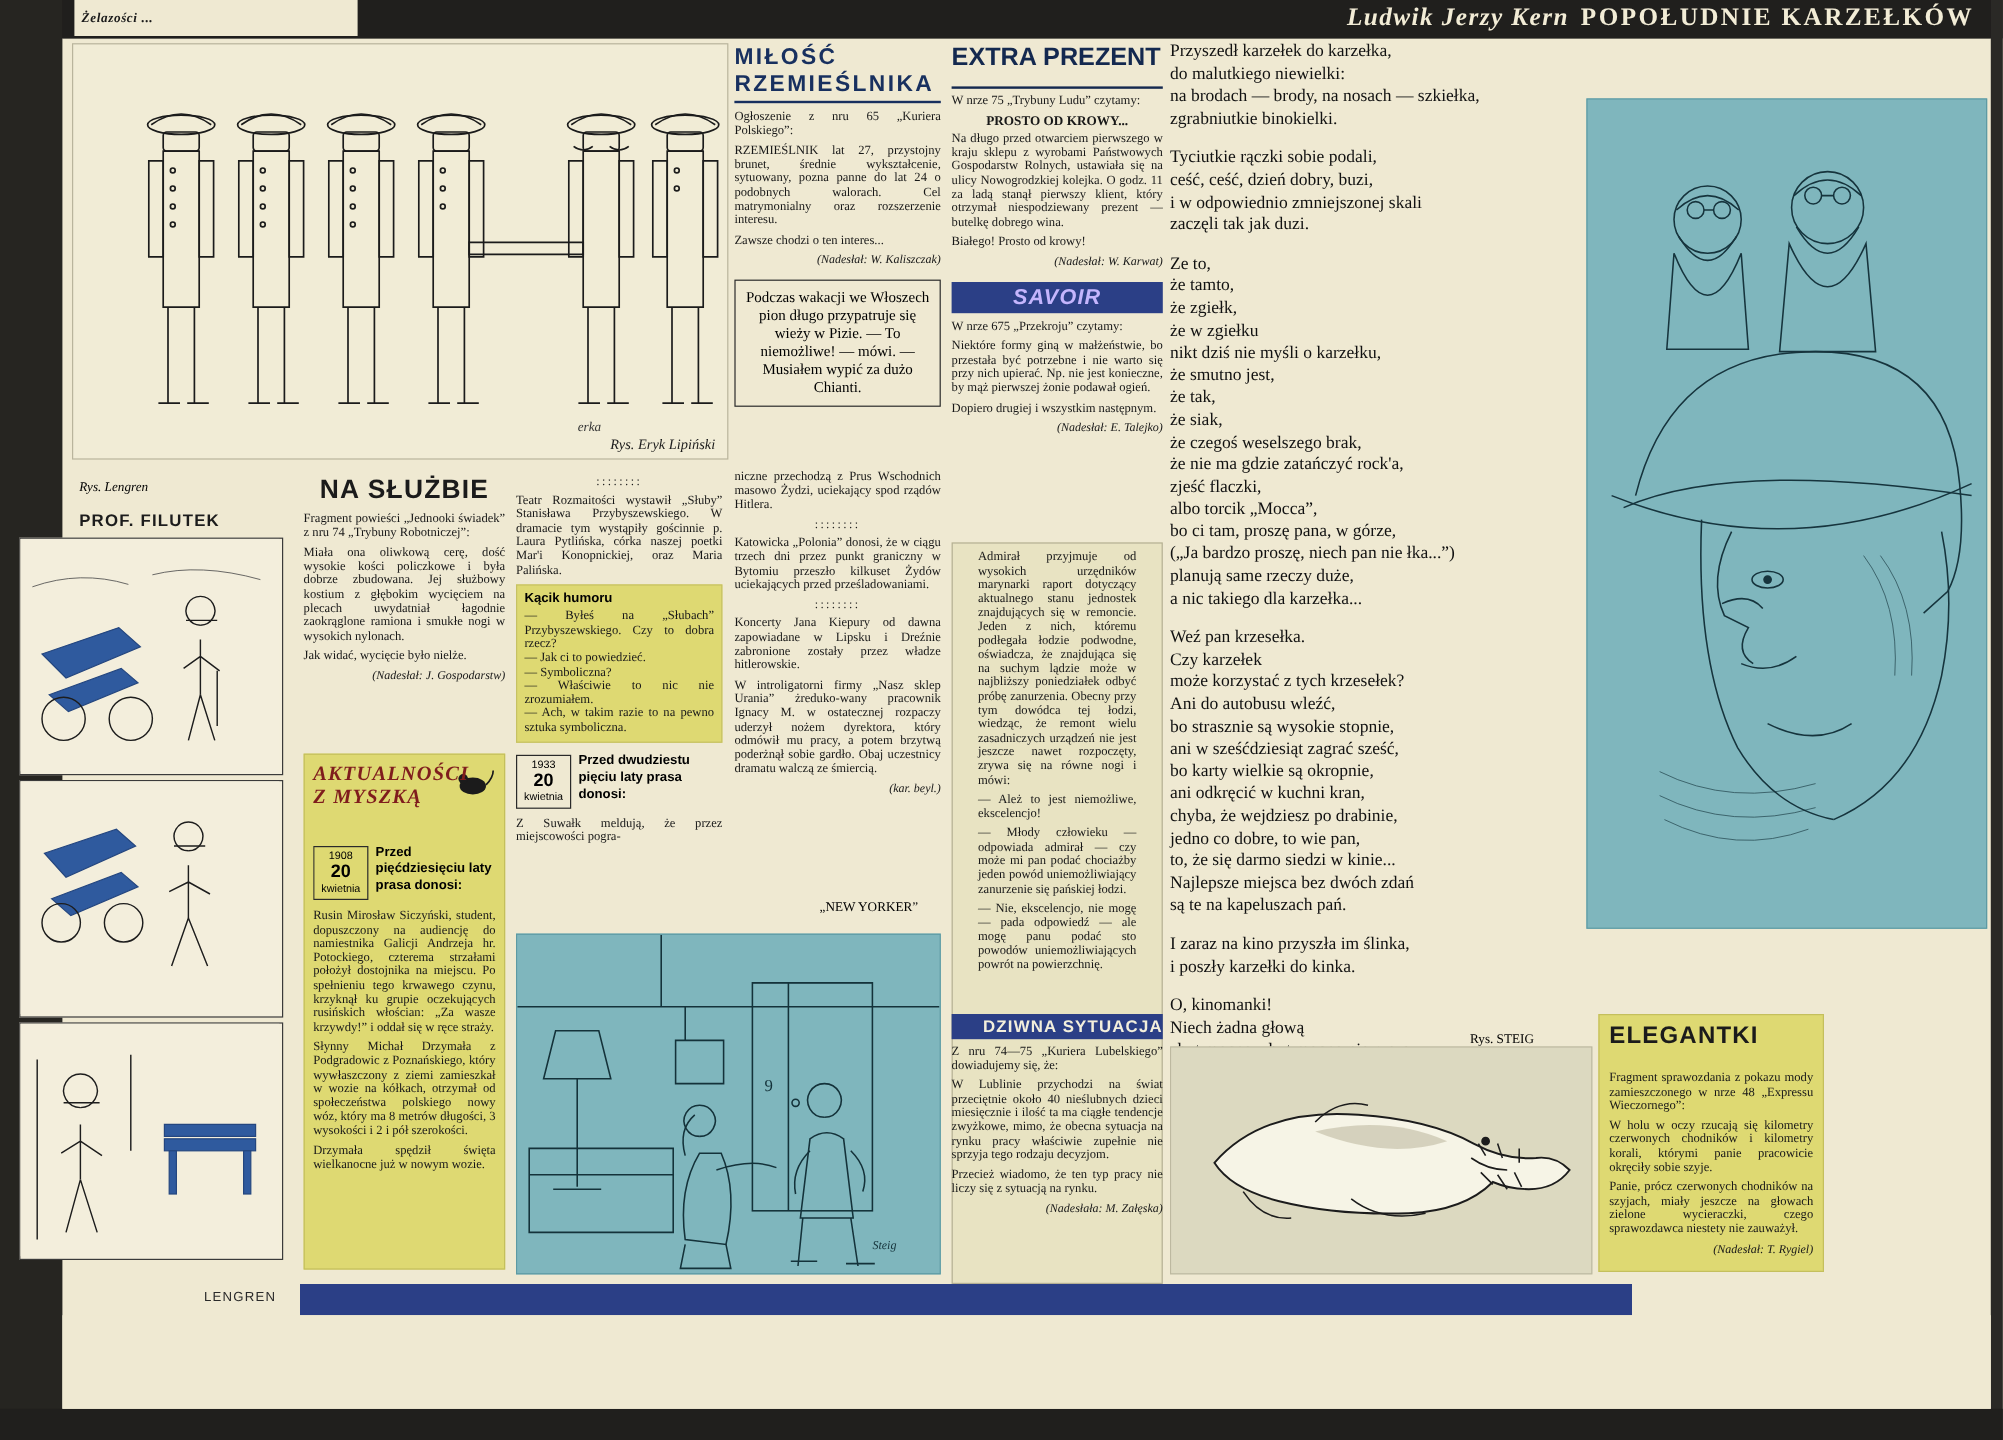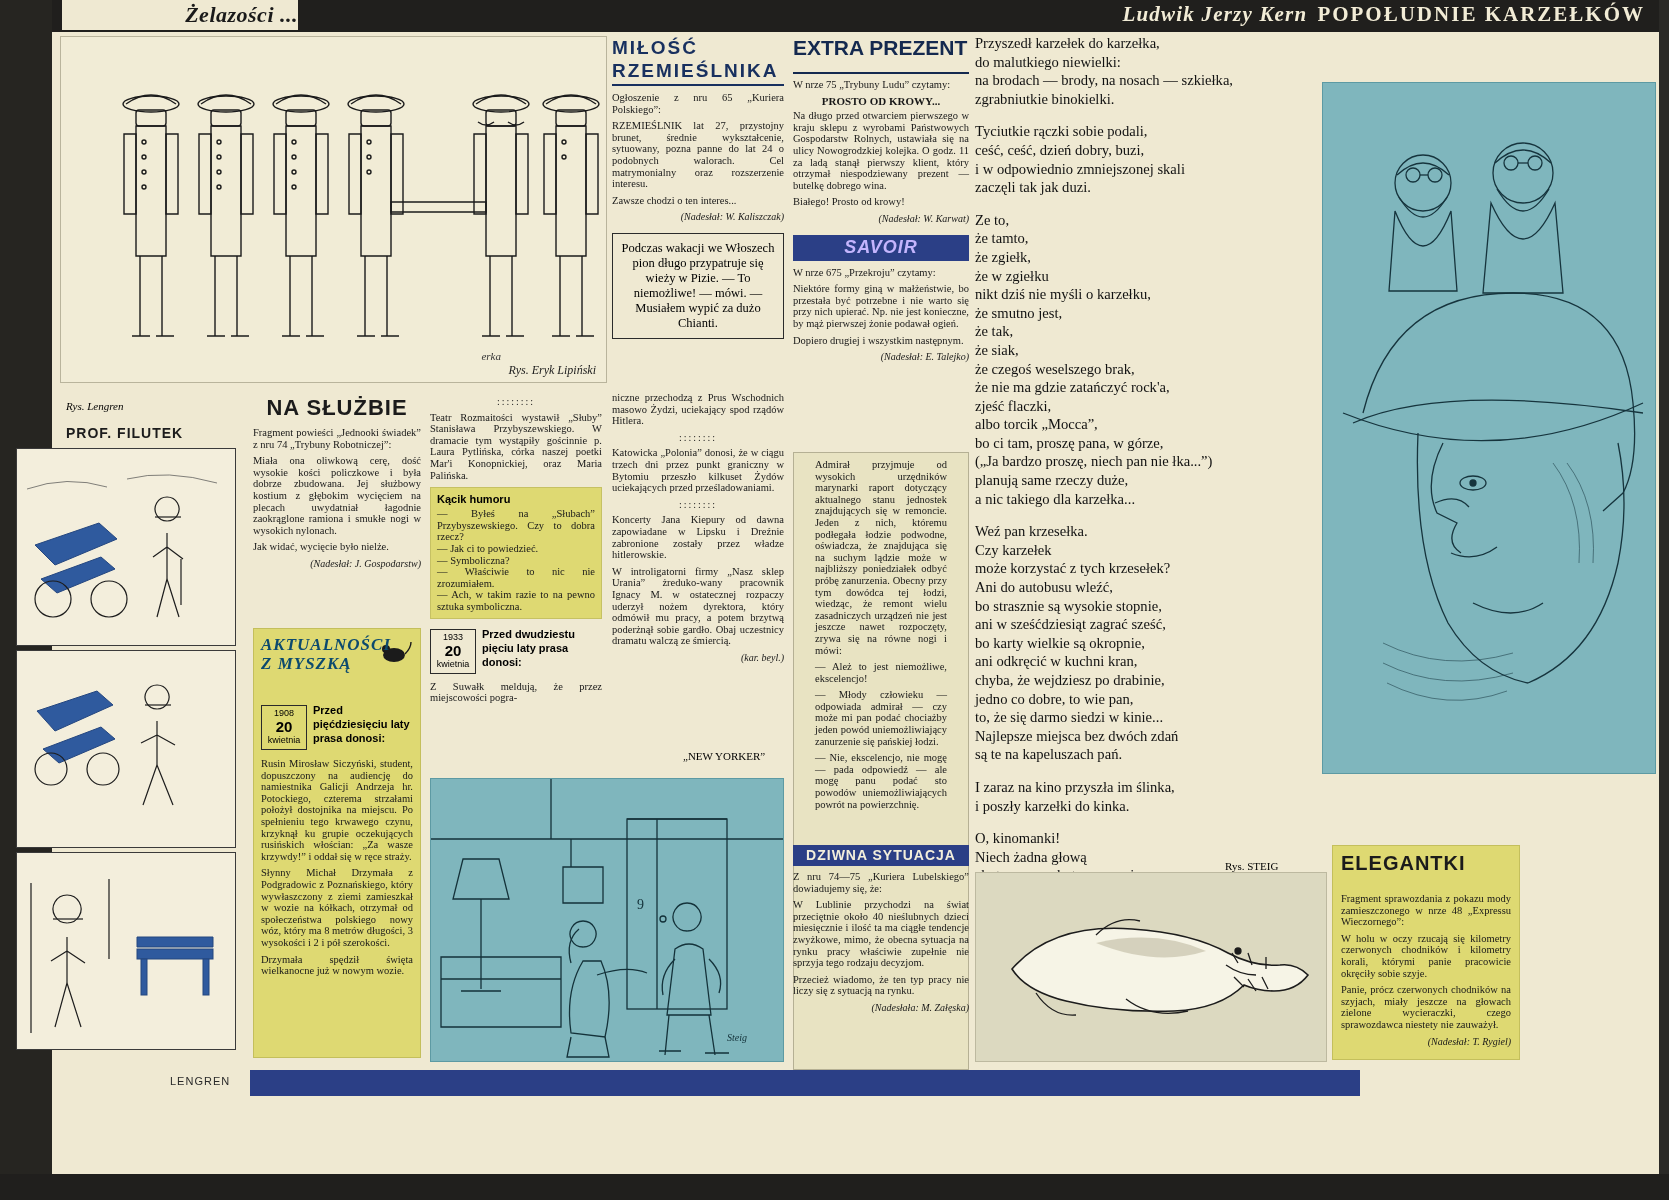--- a/index.html
+++ b/index.html
@@ -21,23 +21,22 @@
   .scan-border-right{position:absolute;right:0;top:0;width:10px;height:1200px;background:#2a2926;}
 
   .masthead{
     position:absolute;left:52px;top:0;width:1607px;height:32px;
     background:#201f1d;color:#efe9d2;
   }
   .mast-left{
     position:absolute;left:10px;top:0px;width:230px;height:30px;
     background:#efe9d2;color:#1a1a1a;
     font-family:"Liberation Serif", serif;font-style:italic;font-weight:bold;
-    font-size:22px;line-height:30px;padding-left:6px;letter-spacing:.5px;
+    font-size:11px;line-height:30px;padding-left:6px;letter-spacing:.5px;
     overflow:hidden;
-    text-align:right;
   }
   .mast-right{
     position:absolute;right:14px;top:2px;
     font-family:"Liberation Serif", serif;
     font-size:21px;letter-spacing:1.2px;color:#f2ecd6;
     white-space:nowrap;
   }
   .mast-right .author{font-style:italic;font-weight:bold;margin-right:10px;}
   .mast-right .title{font-weight:bold;letter-spacing:2px;}
 
@@ -124,21 +123,21 @@
   .na-sluzbie .t{
     font-family:"Liberation Sans",sans-serif;font-weight:bold;font-size:22px;
     letter-spacing:1px;color:#1b1b1b;margin-bottom:6px;text-align:center;
   }
   .aktual{
     position:absolute;left:253px;top:628px;width:168px;height:430px;
     background:#ded972;border:1px solid #c4bf5c;padding:6px 7px;box-sizing:border-box;
   }
   .aktual .logo{
     font-family:"Liberation Serif",serif;font-style:italic;font-weight:bold;
-    font-size:17px;color:#0c4a6e;letter-spacing:1px;line-height:19px;
+    font-size:17px;color:#7f1d1d;letter-spacing:1px;line-height:19px;
   }
   .datebox{
     border:1px solid #2a2a2a;width:44px;text-align:center;font-family:"Liberation Sans",sans-serif;
     font-size:9px;line-height:11px;padding:2px 0 3px;float:left;margin:2px 6px 2px 0;
   }
   .datebox b{display:block;font-size:15px;line-height:16px;}
   .rubryka-h{font-family:"Liberation Sans",sans-serif;font-weight:bold;font-size:11px;line-height:14px;}
 
   .c-mid1{position:absolute;left:430px;top:392px;width:172px;}
   .c-mid2{position:absolute;left:612px;top:392px;width:172px;}
@@ -152,21 +151,21 @@
   .ny-cartoon{
     position:absolute;left:430px;top:778px;width:352px;height:282px;
     background:#7fb6bd;border:1px solid #5d9aa3;overflow:hidden;
   }
 
   .dziwna{
     position:absolute;left:793px;top:845px;width:176px;
   }
   .dziwna .band{
     background:#2b3f86;color:#f3efdc;font-family:"Liberation Sans",sans-serif;
-    font-weight:bold;font-size:14px;letter-spacing:1px;text-align:center;padding:2px 0 3px;margin-bottom:5px;
+    font-weight:bold;font-size:14px;letter-spacing:1px;text-align:right;padding:2px 0 3px;margin-bottom:5px;
   }
 
   .steig-lbl{position:absolute;left:1225px;top:860px;font-size:11px;font-family:"Liberation Serif",serif;}
   .steig-fig{
     position:absolute;left:975px;top:872px;width:350px;height:188px;
     background:#dcd9c0;border:1px solid #bdb9a0;overflow:hidden;
   }
   .elegantki{
     position:absolute;left:1332px;top:845px;width:188px;height:215px;
     background:#ded972;border:1px solid #c4bf5c;padding:6px 8px;box-sizing:border-box;

